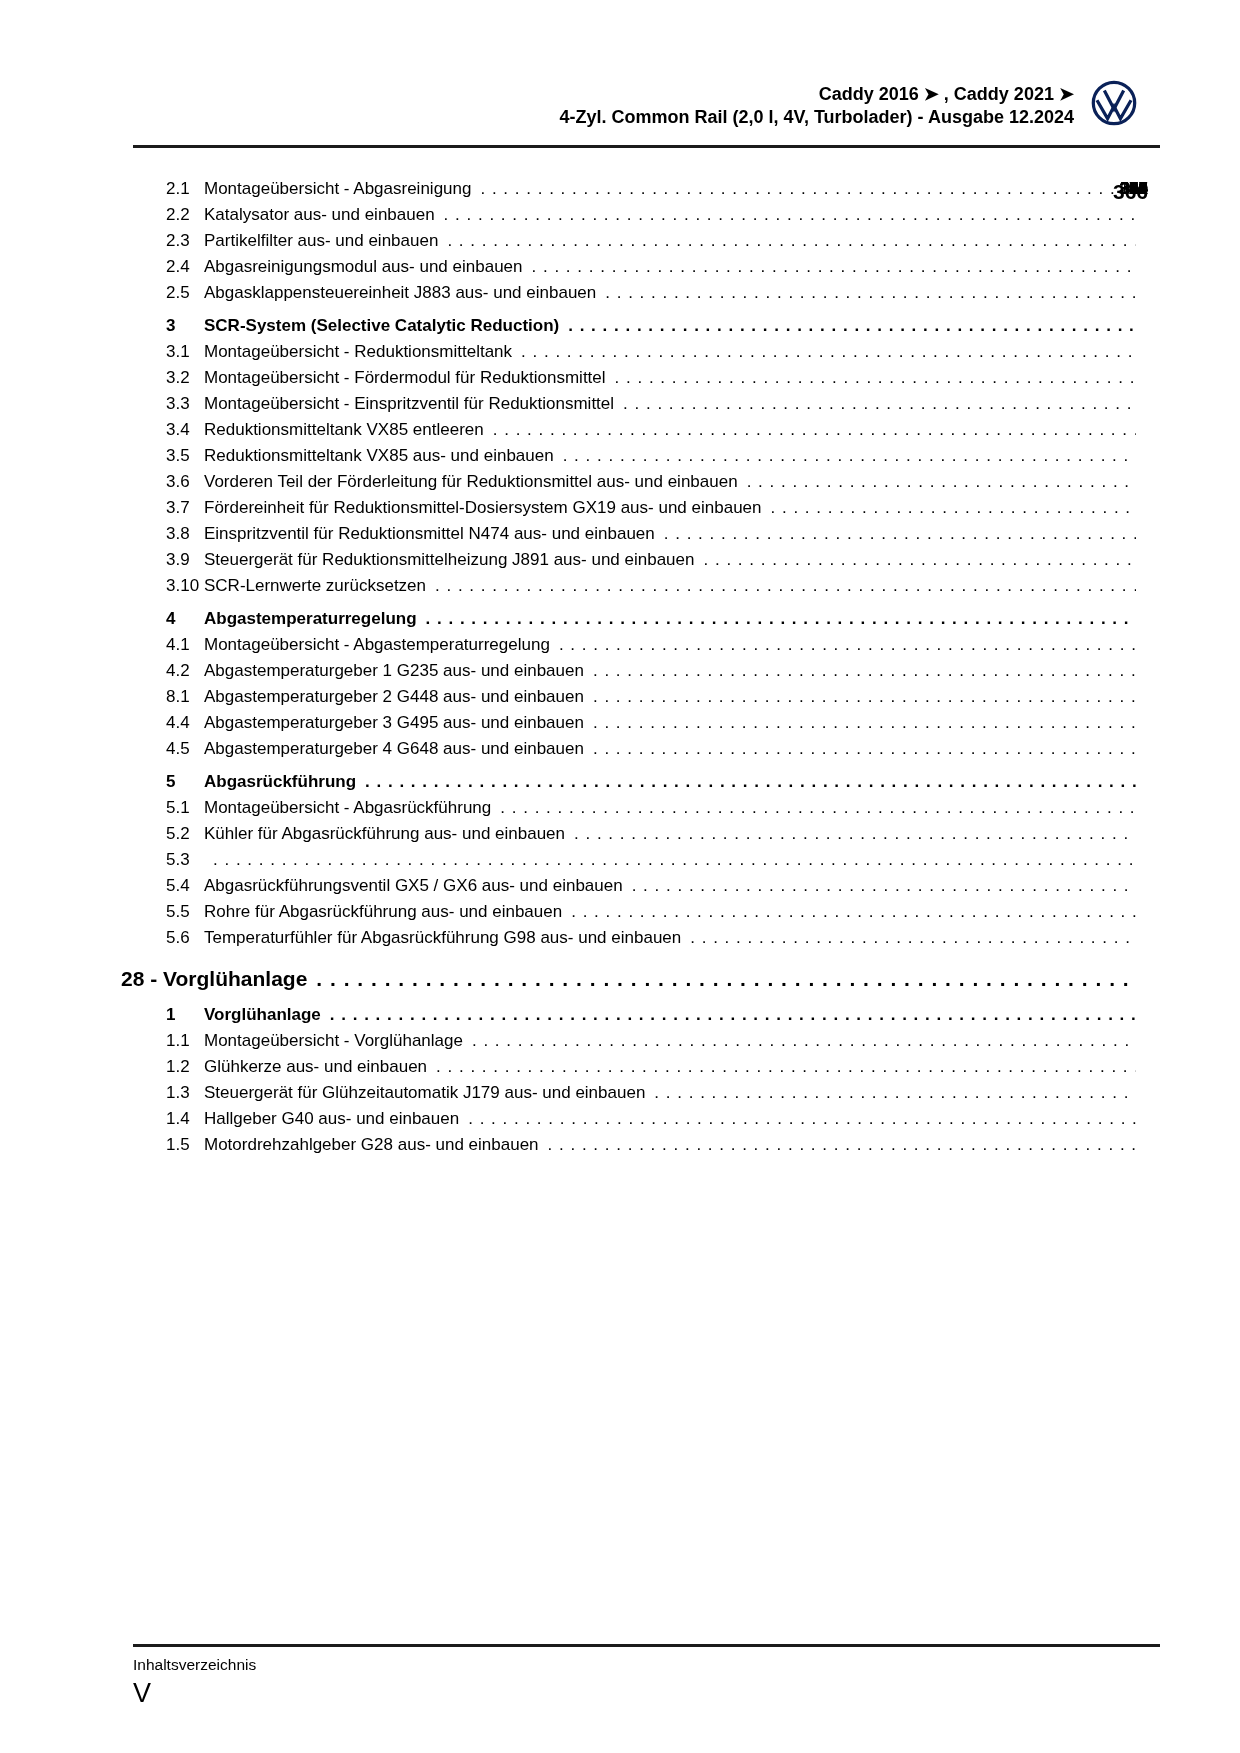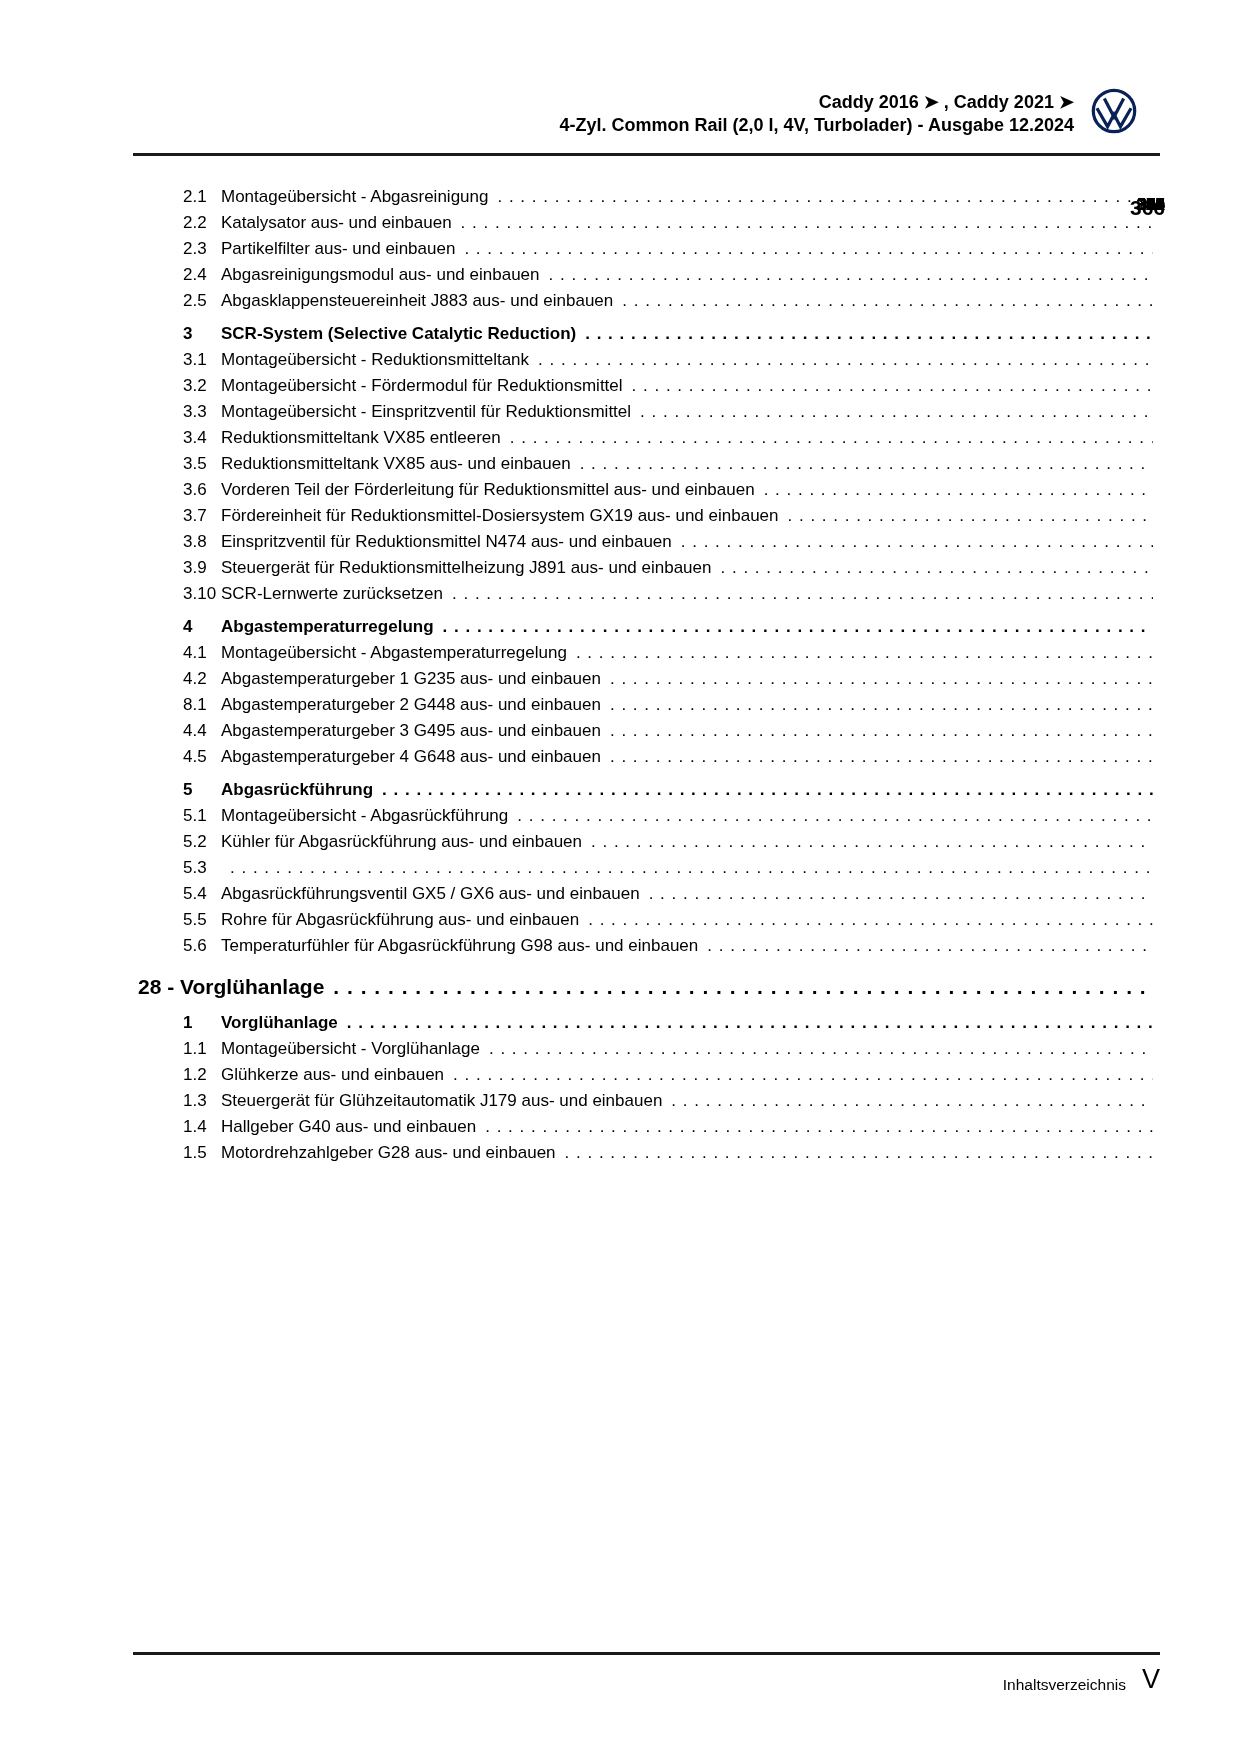--- a/index.html
+++ b/index.html
@@ -1,38 +1,38 @@
 <!DOCTYPE html>
 <html><head>
 <meta charset="utf-8">
 <style>
   html,body{margin:0;padding:0;}
   body{
     width:1240px;height:1753px;background:#ffffff;position:relative;
     font-family:"Liberation Sans", sans-serif;color:#000;overflow:hidden;
     -webkit-font-smoothing:antialiased;
   }
-  .page{position:absolute;inset:0;margin-top:8px;}
+  .page{position:absolute;inset:0;}
 
   
   .header{
     position:absolute;top:80px;left:133px;width:1004px;
     display:flex;justify-content:flex-end;align-items:flex-start;gap:17px;
   }
   .header-text{
     text-align:right;font-weight:bold;font-size:18px;line-height:23px;
     white-space:nowrap;margin-top:3px;
   }
   .logo{width:46px;height:46px;flex:none;display:block;}
   .header-rule{
     position:absolute;top:145px;left:133px;width:1027px;height:3px;background:#1b1b1b;
   }
 
   
-  .toc{position:absolute;top:176px;left:138px;width:1027px;}
+  .toc{position:absolute;top:176px;left:121px;width:1027px;}
   .row{
     display:flex;align-items:baseline;font-size:17px;line-height:26px;white-space:nowrap;
   }
   .row .num{flex:none;margin-left:45px;width:38px;}
   .row .title{flex:none;}
   .row .leader{
     flex:1 1 auto;overflow:hidden;margin:0 12px 0 9px;min-width:12px;
   }
   .row .leader::after{
     content:". . . . . . . . . . . . . . . . . . . . . . . . . . . . . . . . . . . . . . . . . . . . . . . . . . . . . . . . . . . . . . . . . . . . . . . . . . . . . . . . . . . . . . . . . . . .";
@@ -44,21 +44,21 @@
   .row.chapter{
     font-weight:bold;font-size:21px;line-height:32px;margin-top:12px;
   }
 
   
   .footer-rule{
     position:absolute;top:1644px;left:133px;width:1027px;height:3px;background:#1b1b1b;
   }
   .footer{
     position:absolute;top:1656px;left:133px;width:1027px;
-    display:flex;justify-content:flex-end;align-items:flex-end;gap:16px;
+    display:flex;justify-content:flex-end;align-items:flex-start;gap:4px;flex-direction:column;
   }
   .footer-label{font-size:15.5px;}
   .footer-page{font-size:27px;line-height:30px;}
 </style>
 </head>
 <body>
 
 <div class="page">
 
   <div class="header">

